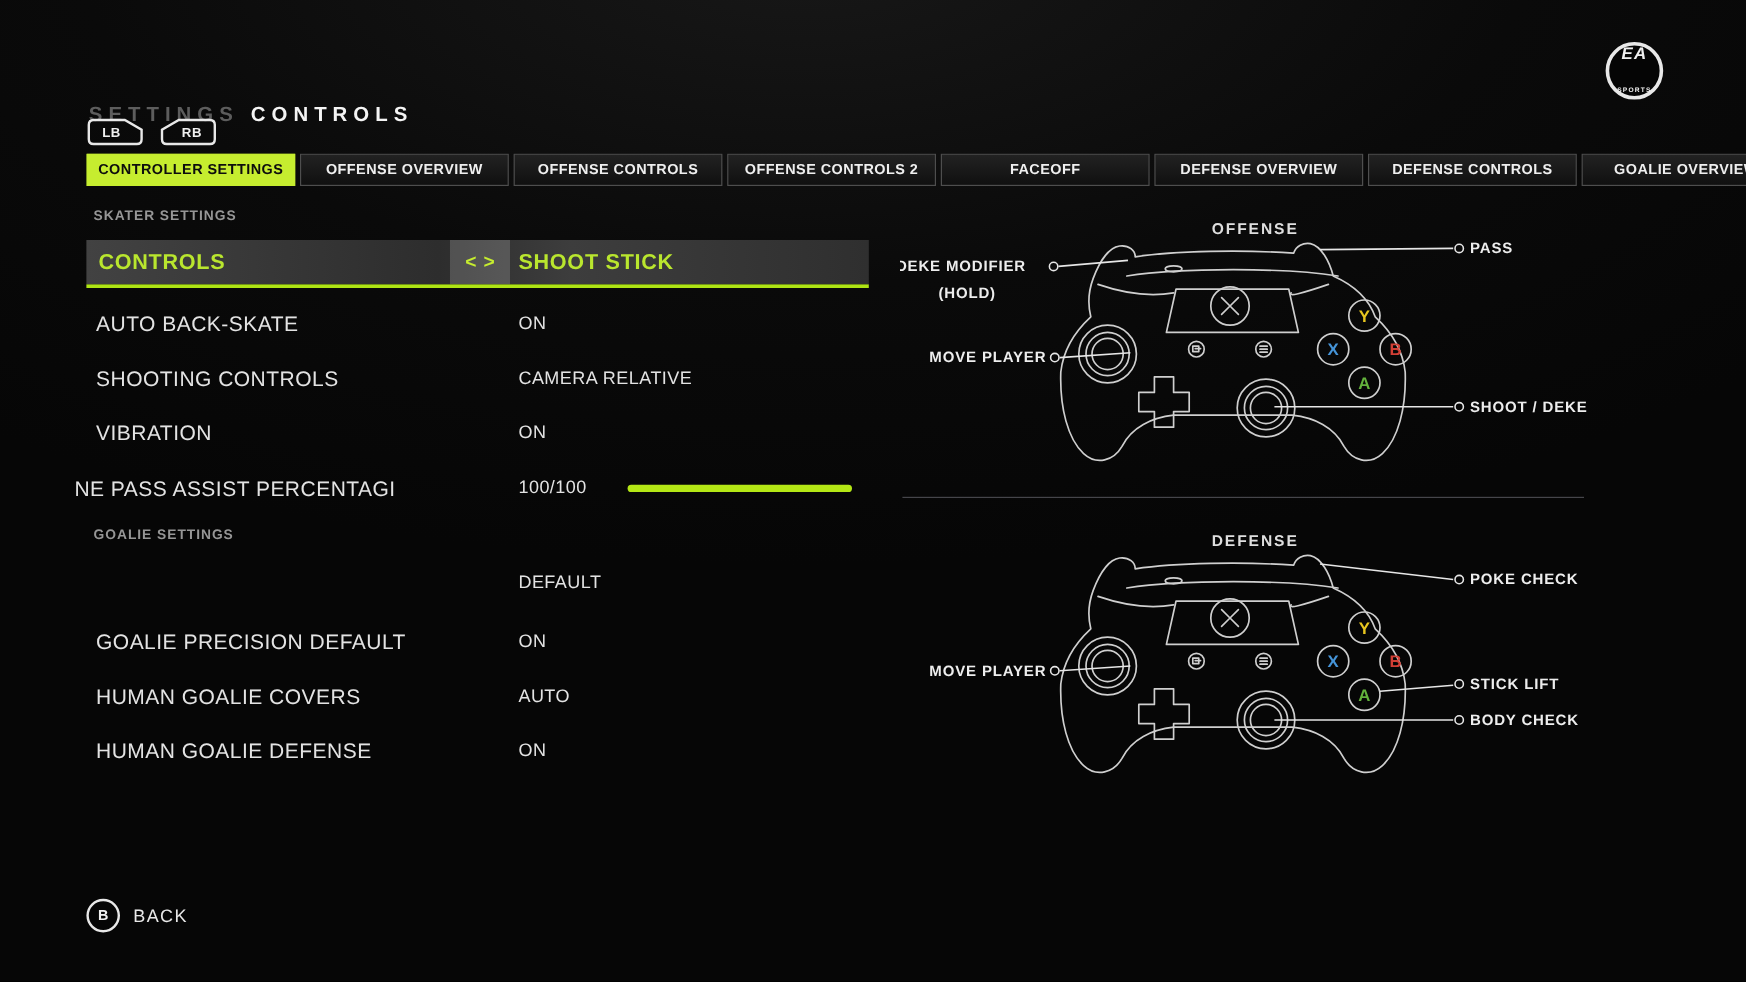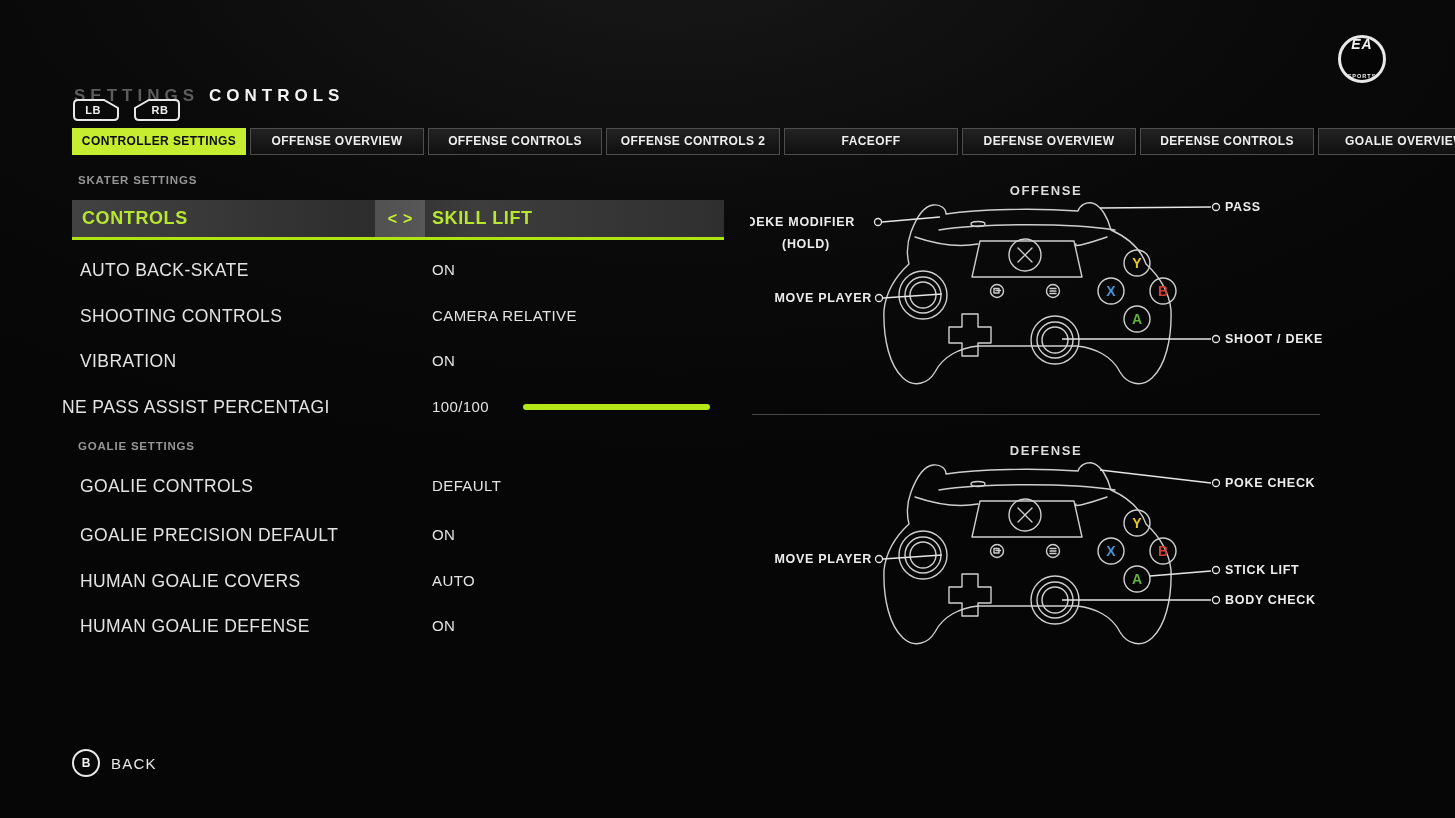--- a/index.html
+++ b/index.html
@@ -96,21 +96,21 @@
 
   <div class="section-title" style="top:174px;">SKATER SETTINGS</div>
 
   <div class="sel-row">
     <div class="bg"></div>
     <div class="lbl">CONTROLS</div>
     <div class="arrows">
       <span>&lt;</span>
       <span>&gt;</span>
     </div>
-    <div class="val">SKILL LIFT</div>
+    <div class="val">SHOOT STICK</div>
     <div class="underline"></div>
   </div>
 
   <div class="row" style="top:255px;">
     <span class="lbl">AUTO BACK-SKATE</span>
     <span class="val">ON</span>
   </div>
   <div class="row" style="top:301px;">
     <span class="lbl">SHOOTING CONTROLS</span>
     <span class="val">CAMERA RELATIVE</span>
@@ -121,21 +121,20 @@
   </div>
   <div class="row" style="top:392px;">
     <span class="lbl clipped">NE PASS ASSIST PERCENTAGI</span>
     <span class="val">100/100</span>
     <span class="slider"></span>
   </div>
 
   <div class="section-title" style="top:440px;">GOALIE SETTINGS</div>
 
   <div class="row" style="top:471px;">
-    <span class="lbl">GOALIE CONTROLS</span>
     <span class="val">DEFAULT</span>
   </div>
   <div class="row" style="top:520px;">
     <span class="lbl">GOALIE PRECISION DEFAULT</span>
     <span class="val">ON</span>
   </div>
   <div class="row" style="top:566px;">
     <span class="lbl">HUMAN GOALIE COVERS</span>
     <span class="val">AUTO</span>
   </div>

